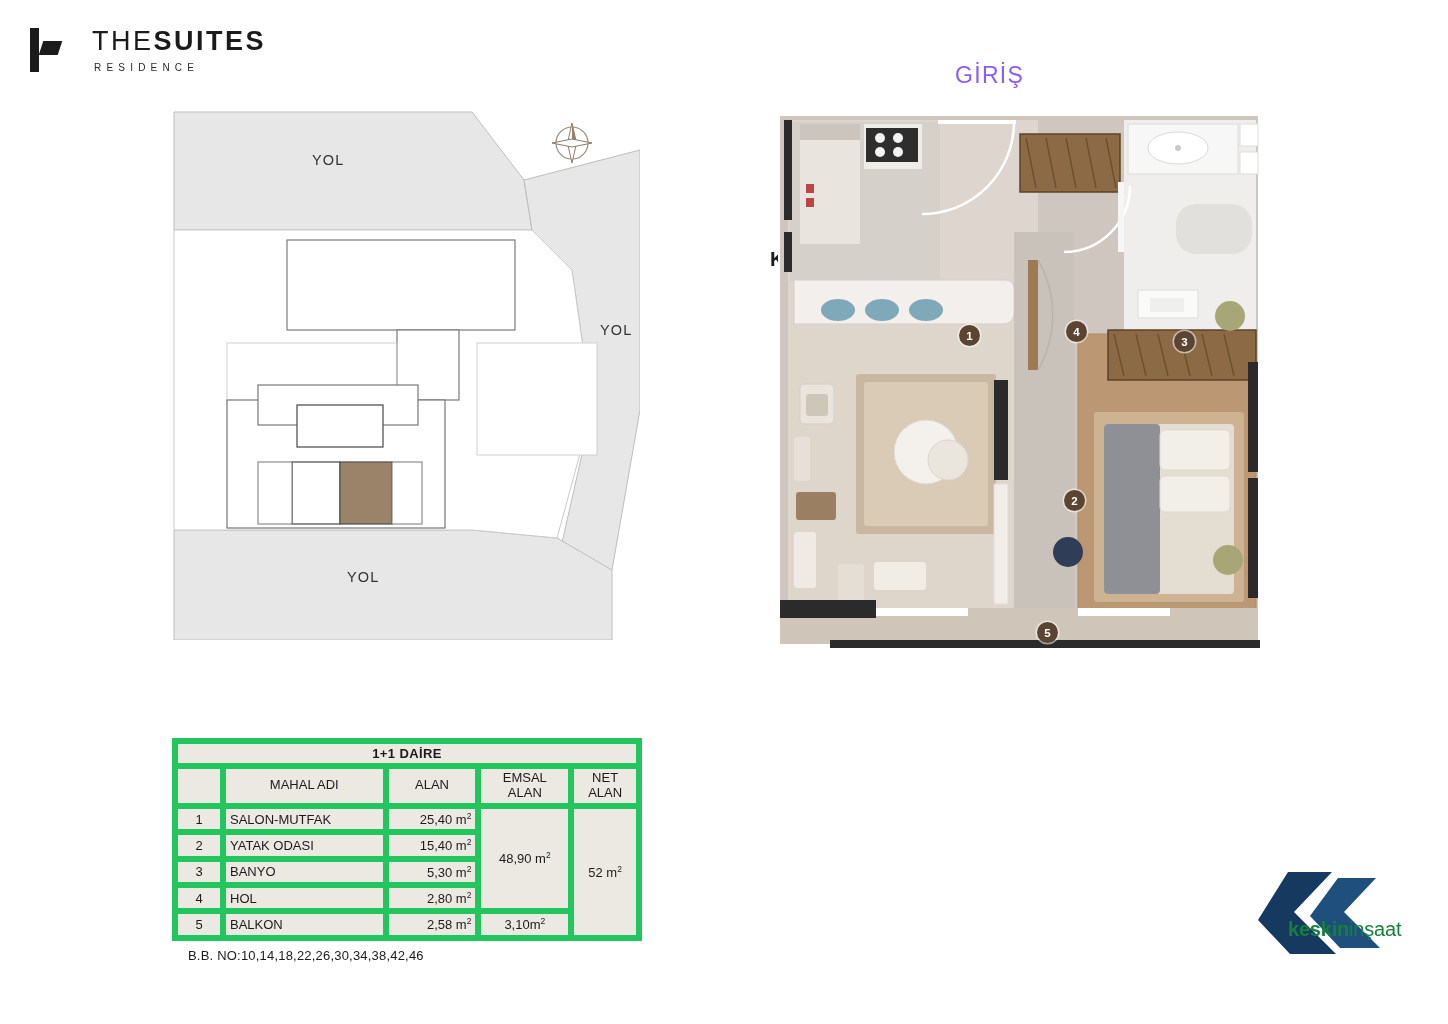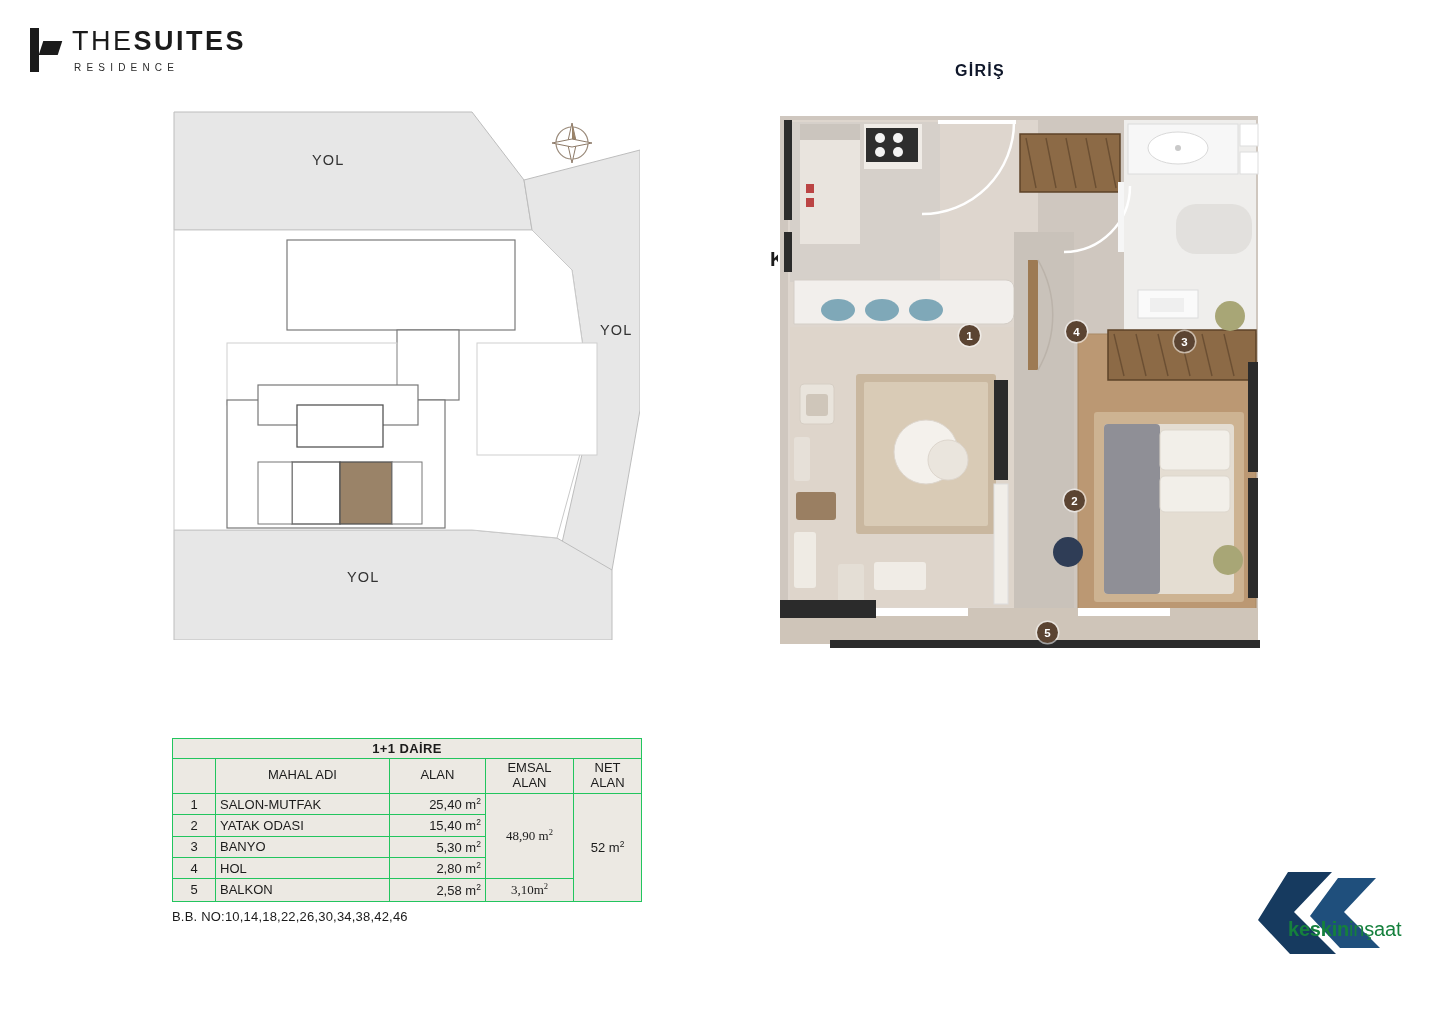--- a/index.html
+++ b/index.html
@@ -4,59 +4,59 @@
 <style>
   html,body{margin:0;padding:0;}
   body{
     width:1448px;height:1024px;background:#ffffff;
     font-family:"Liberation Sans", sans-serif;
     color:#231f20;position:relative;overflow:hidden;
   }
   .page{position:absolute;inset:0;}
 
   
-  .brand{position:absolute;left:30px;top:28px;display:flex;align-items:flex-start;gap:12px;}
+  .brand{position:absolute;left:30px;top:28px;display:flex;align-items:flex-start;gap:32px;}
   .brand-mark{width:30px;height:44px;position:relative;}
   .brand-mark .bar{position:absolute;background:#1b1b1b;}
   .brand-mark .b1{left:0;top:0;width:9px;height:44px;}
   .brand-mark .b2{left:11px;top:13px;width:19px;height:14px;transform:skewX(-18deg);}
   .brand-text{display:flex;flex-direction:column;}
   .brand-title{font-size:27px;letter-spacing:2.5px;font-weight:400;color:#1b1b1b;line-height:1;}
   .brand-title b{font-weight:700;letter-spacing:2.5px;}
   .brand-sub{font-size:10px;letter-spacing:5.2px;color:#2a2a2a;margin-top:7px;margin-left:2px;}
 
   
   .siteplan{position:absolute;left:172px;top:110px;width:468px;height:530px;}
   .siteplan svg{display:block;}
   .yol-label{font-size:14.5px;letter-spacing:1.2px;fill:#333;font-family:"Liberation Sans",sans-serif;}
   .north-k{position:absolute;left:598px;top:138px;font-size:20px;font-weight:600;color:#1b1b1b;}
 
   
-  .giris{position:absolute;left:955px;top:62px;font-size:16px;letter-spacing:1.3px;font-weight:700;color:#0f172a;}
+  .giris{position:absolute;left:955px;top:62px;font-size:23px;letter-spacing:1.3px;font-weight:400;color:#8b5cf6;}
   .floorplan{position:absolute;left:778px;top:112px;width:482px;height:540px;}
   .fp-badge{
     position:absolute;width:21px;height:21px;border-radius:50%;
     background:#5b4432;color:#fff;font-size:11.5px;font-weight:700;
     display:flex;align-items:center;justify-content:center;
     box-shadow:0 0 0 1.5px rgba(255,255,255,.55);
   }
 
   
   .tablewrap{position:absolute;left:172px;top:738px;width:470px;}
   table.area{border-collapse:collapse;width:470px;background:#ece9e3;}
-  table.area td,table.area th{border:1px solid #22c55e;font-size:13px;color:#1b1b1b;padding:2px 4px;}
+  table.area td,table.area th{border:6px solid #22c55e;font-size:13px;color:#1b1b1b;padding:2px 4px;}
   .t-title{text-align:center;font-size:15px;font-weight:600;padding:7px 0;letter-spacing:.4px;}
   .t-head{text-align:center;font-size:12.5px;font-weight:400;line-height:1.15;padding:6px 2px;}
   .c-no{width:34px;text-align:center;font-size:12.5px;}
   .c-name{padding-left:12px;font-size:12.5px;}
   .c-alan{text-align:right;padding-right:10px;font-size:12.5px;}
-  .c-emsal{text-align:center;font-size:13px;font-family:Liberation Serif, serif;}
+  .c-emsal{text-align:center;font-size:13px;}
   .c-net{text-align:center;font-size:13.5px;}
   sup{font-size:8.5px;vertical-align:super;}
-  .bbno{margin-top:7px;font-size:13px;letter-spacing:.2px;color:#1b1b1b;}
+  .bbno{margin-top:7px;font-size:13px;letter-spacing:.2px;color:#1b1b1b;margin-left:16px;}
 
   
   .keskin{position:absolute;left:1258px;top:872px;width:165px;height:108px;}
   .keskin-text{position:absolute;left:1288px;top:918px;font-size:20px;color:#15803d;letter-spacing:-.2px;}
   .keskin-text b{font-weight:700;}
   .keskin-text span{font-weight:400;}
 </style>
 </head>
 <body>
 

